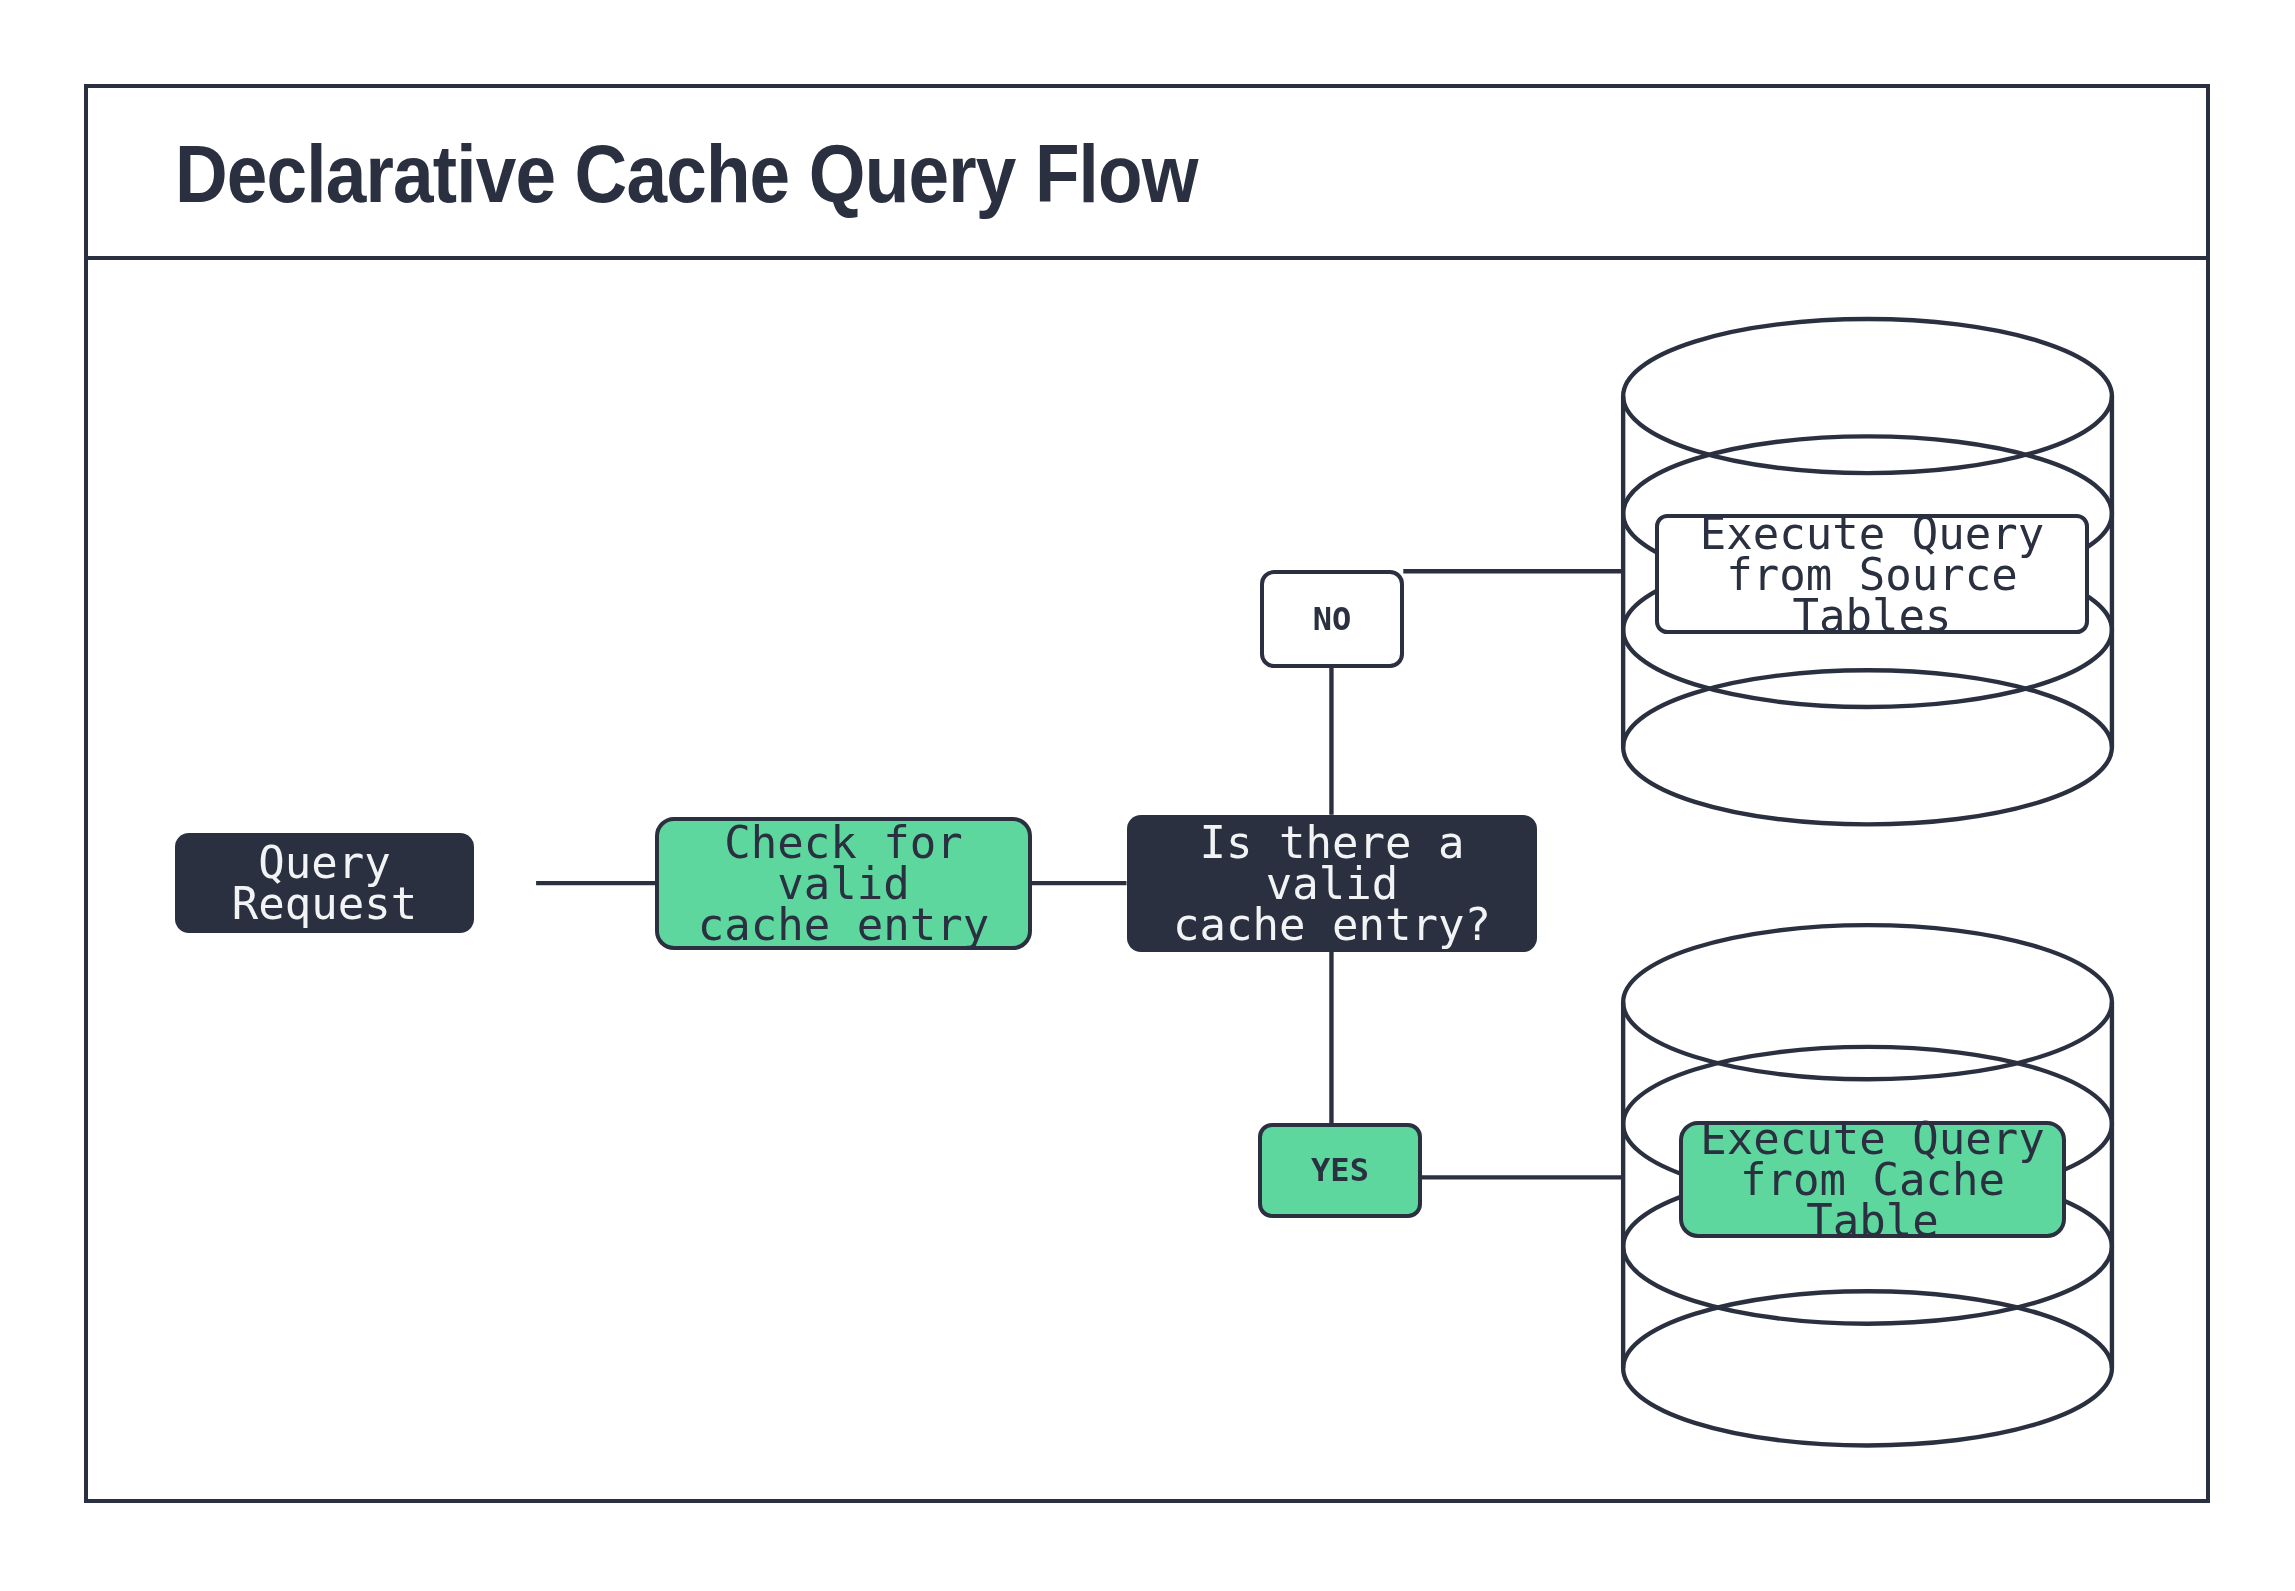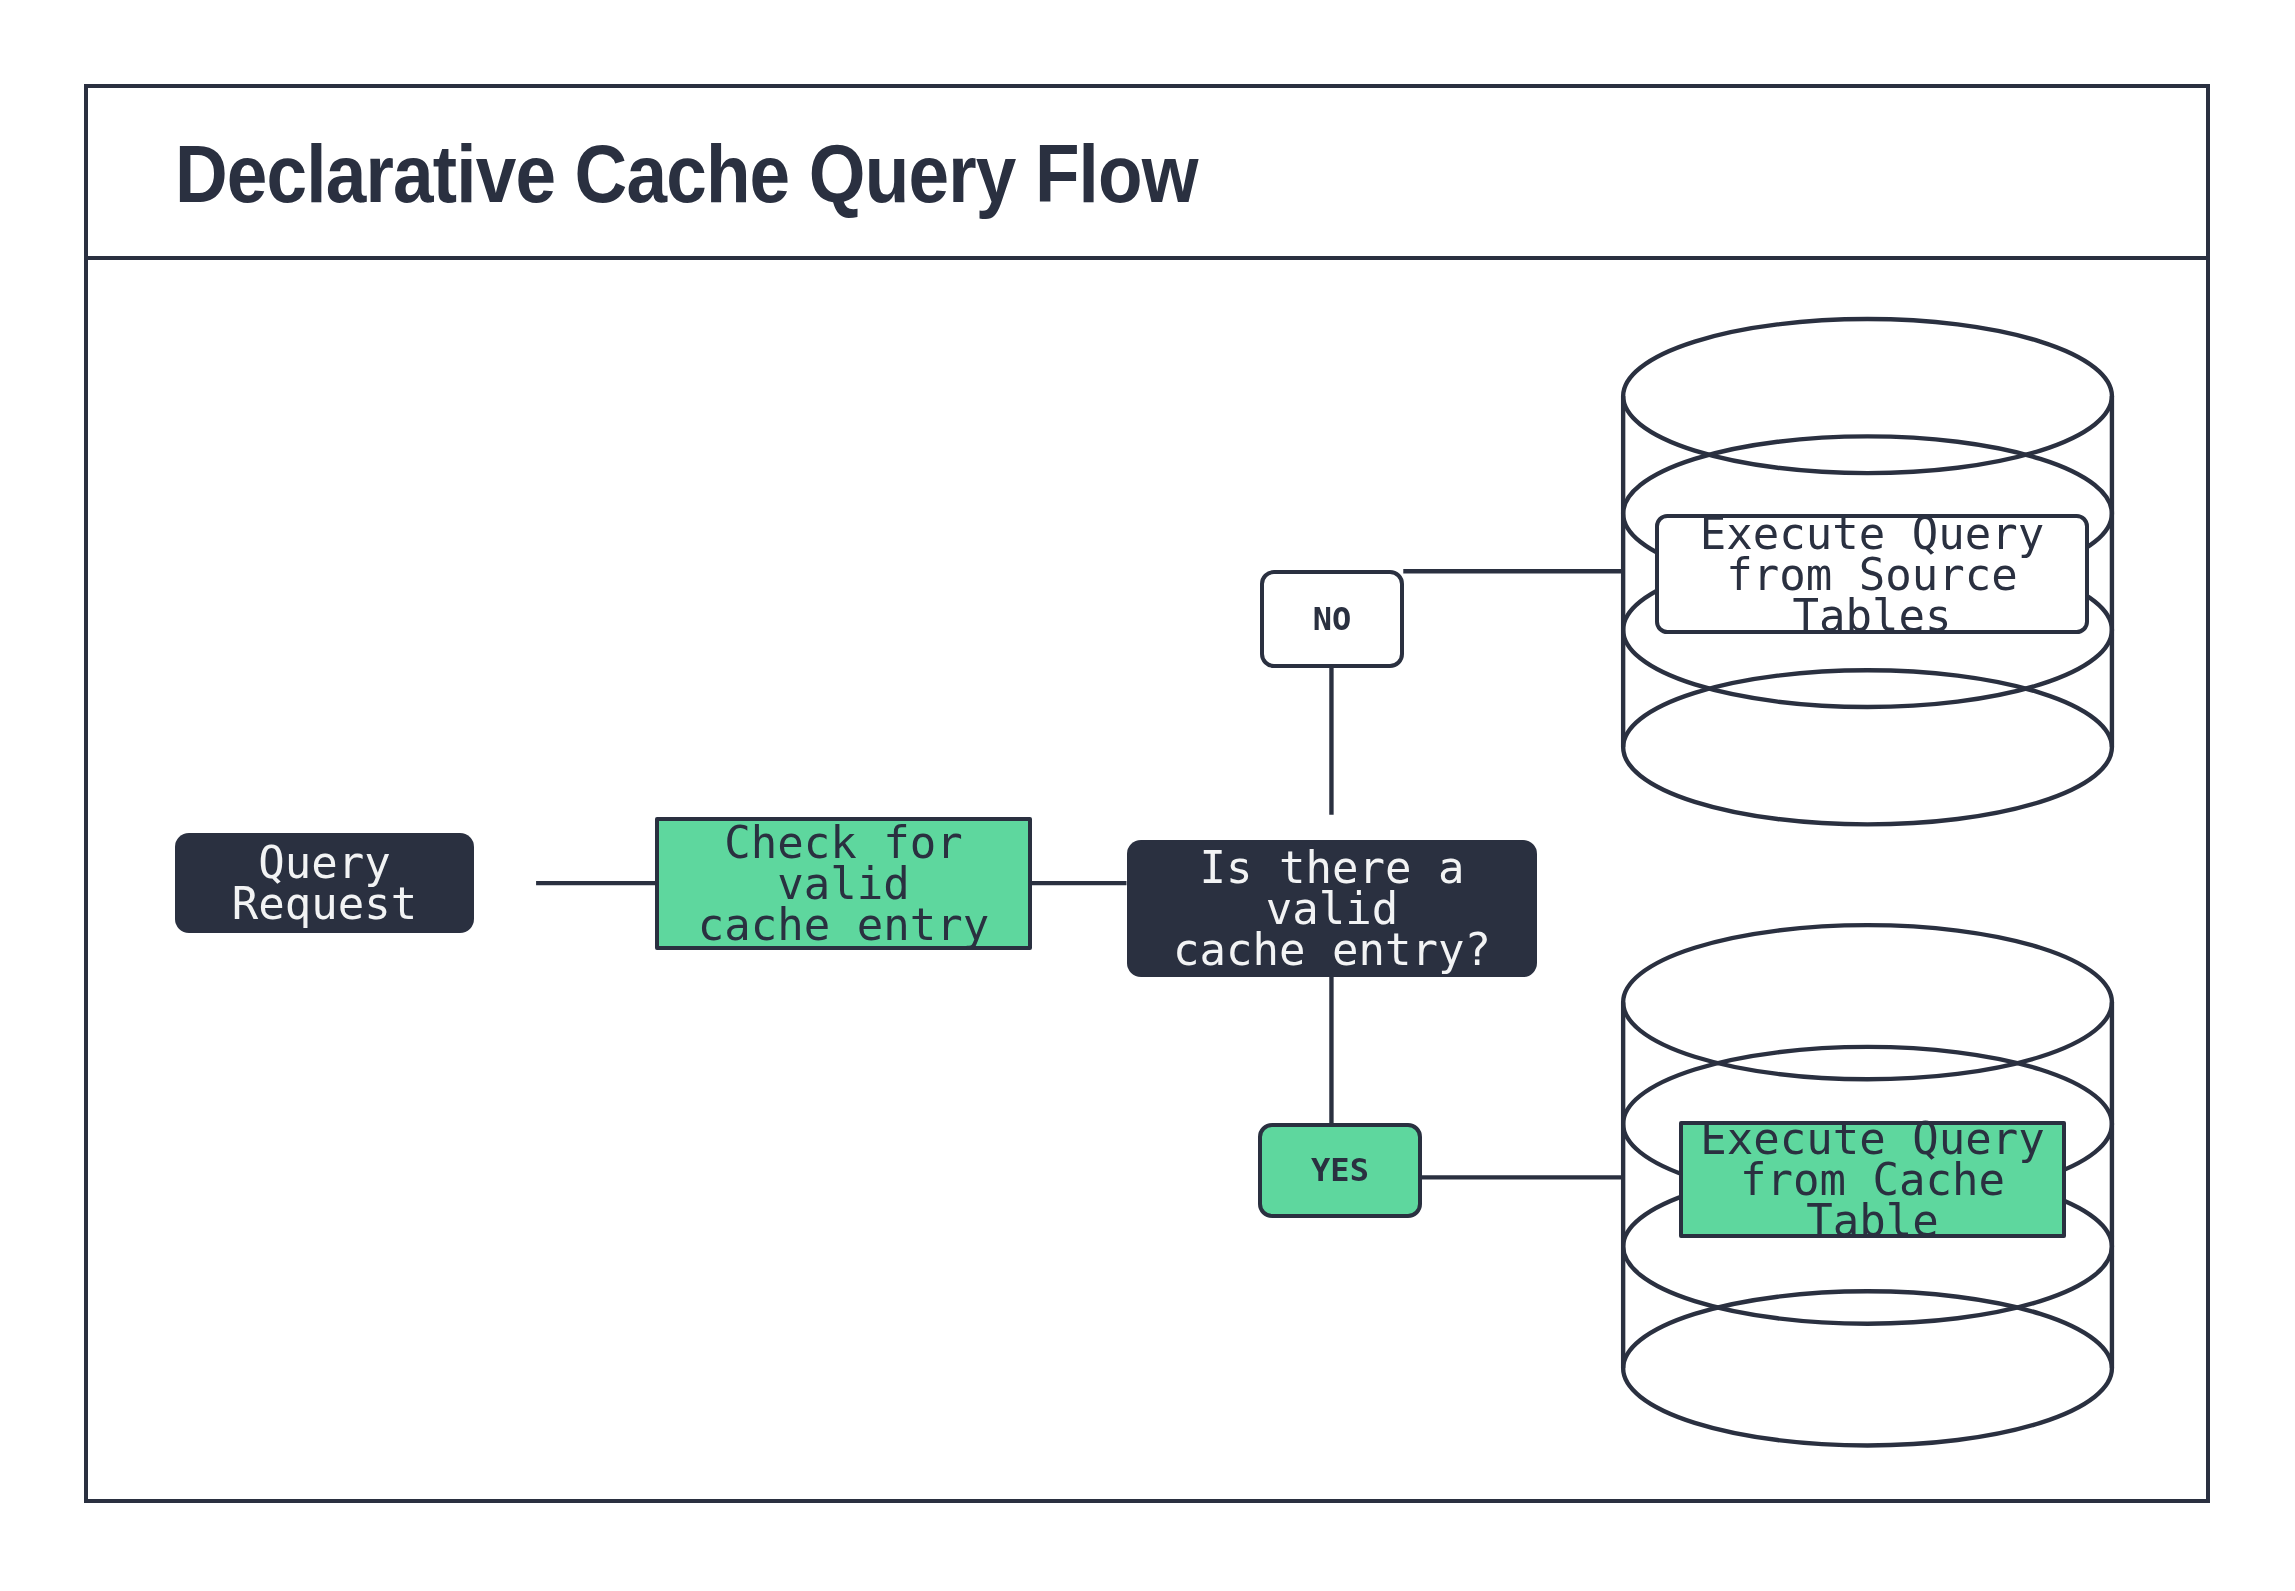--- a/index.html
+++ b/index.html
@@ -35,27 +35,27 @@
   svg.wires{position:absolute;left:0;top:0;z-index:1;}
   .stroke{stroke:var(--navy);stroke-width:5;fill:none;}
   
   .node{
     position:absolute;z-index:2;
     display:flex;align-items:center;justify-content:center;
     text-align:center;white-space:pre-line;
     font-size:44px;line-height:41px;color:var(--navy);
   }
   .node.dark{background:var(--navy);color:var(--light-text);border-radius:14px;}
-  .node.green{background:var(--green);border:4.4px solid var(--navy);border-radius:2px;}
+  .node.green{background:var(--green);border:4.4px solid var(--navy);border-radius:19px;}
   .node.white{background:var(--background);border:4.4px solid var(--navy);border-radius:12.3px;}
   .node.tag{font-weight:700;font-size:32px;border-radius:14px;}
 
   .n-query  {left:175px; top:833px; width:299px;height:100px;}
   .n-check  {left:655px; top:817px; width:377px;height:133px;}
-  .n-decide {left:1127px;top:815px; width:410px;height:137px;margin-top:25px;}
+  .n-decide {left:1127px;top:815px; width:410px;height:137px;}
   .n-no     {left:1260px;top:522px; width:144px;height:98px;border-radius:16px;margin-top:48px;}
   .n-yes    {left:1258px;top:1123px;width:164px;height:95px;}
   .n-src    {left:1655px;top:514px; width:434px;height:120px;}
   .n-cache  {left:1679px;top:1121px;width:387px;height:117px;}
 </style>
 </head>
 <body>
 
 <div class="frame">
   <div class="title-bar">

